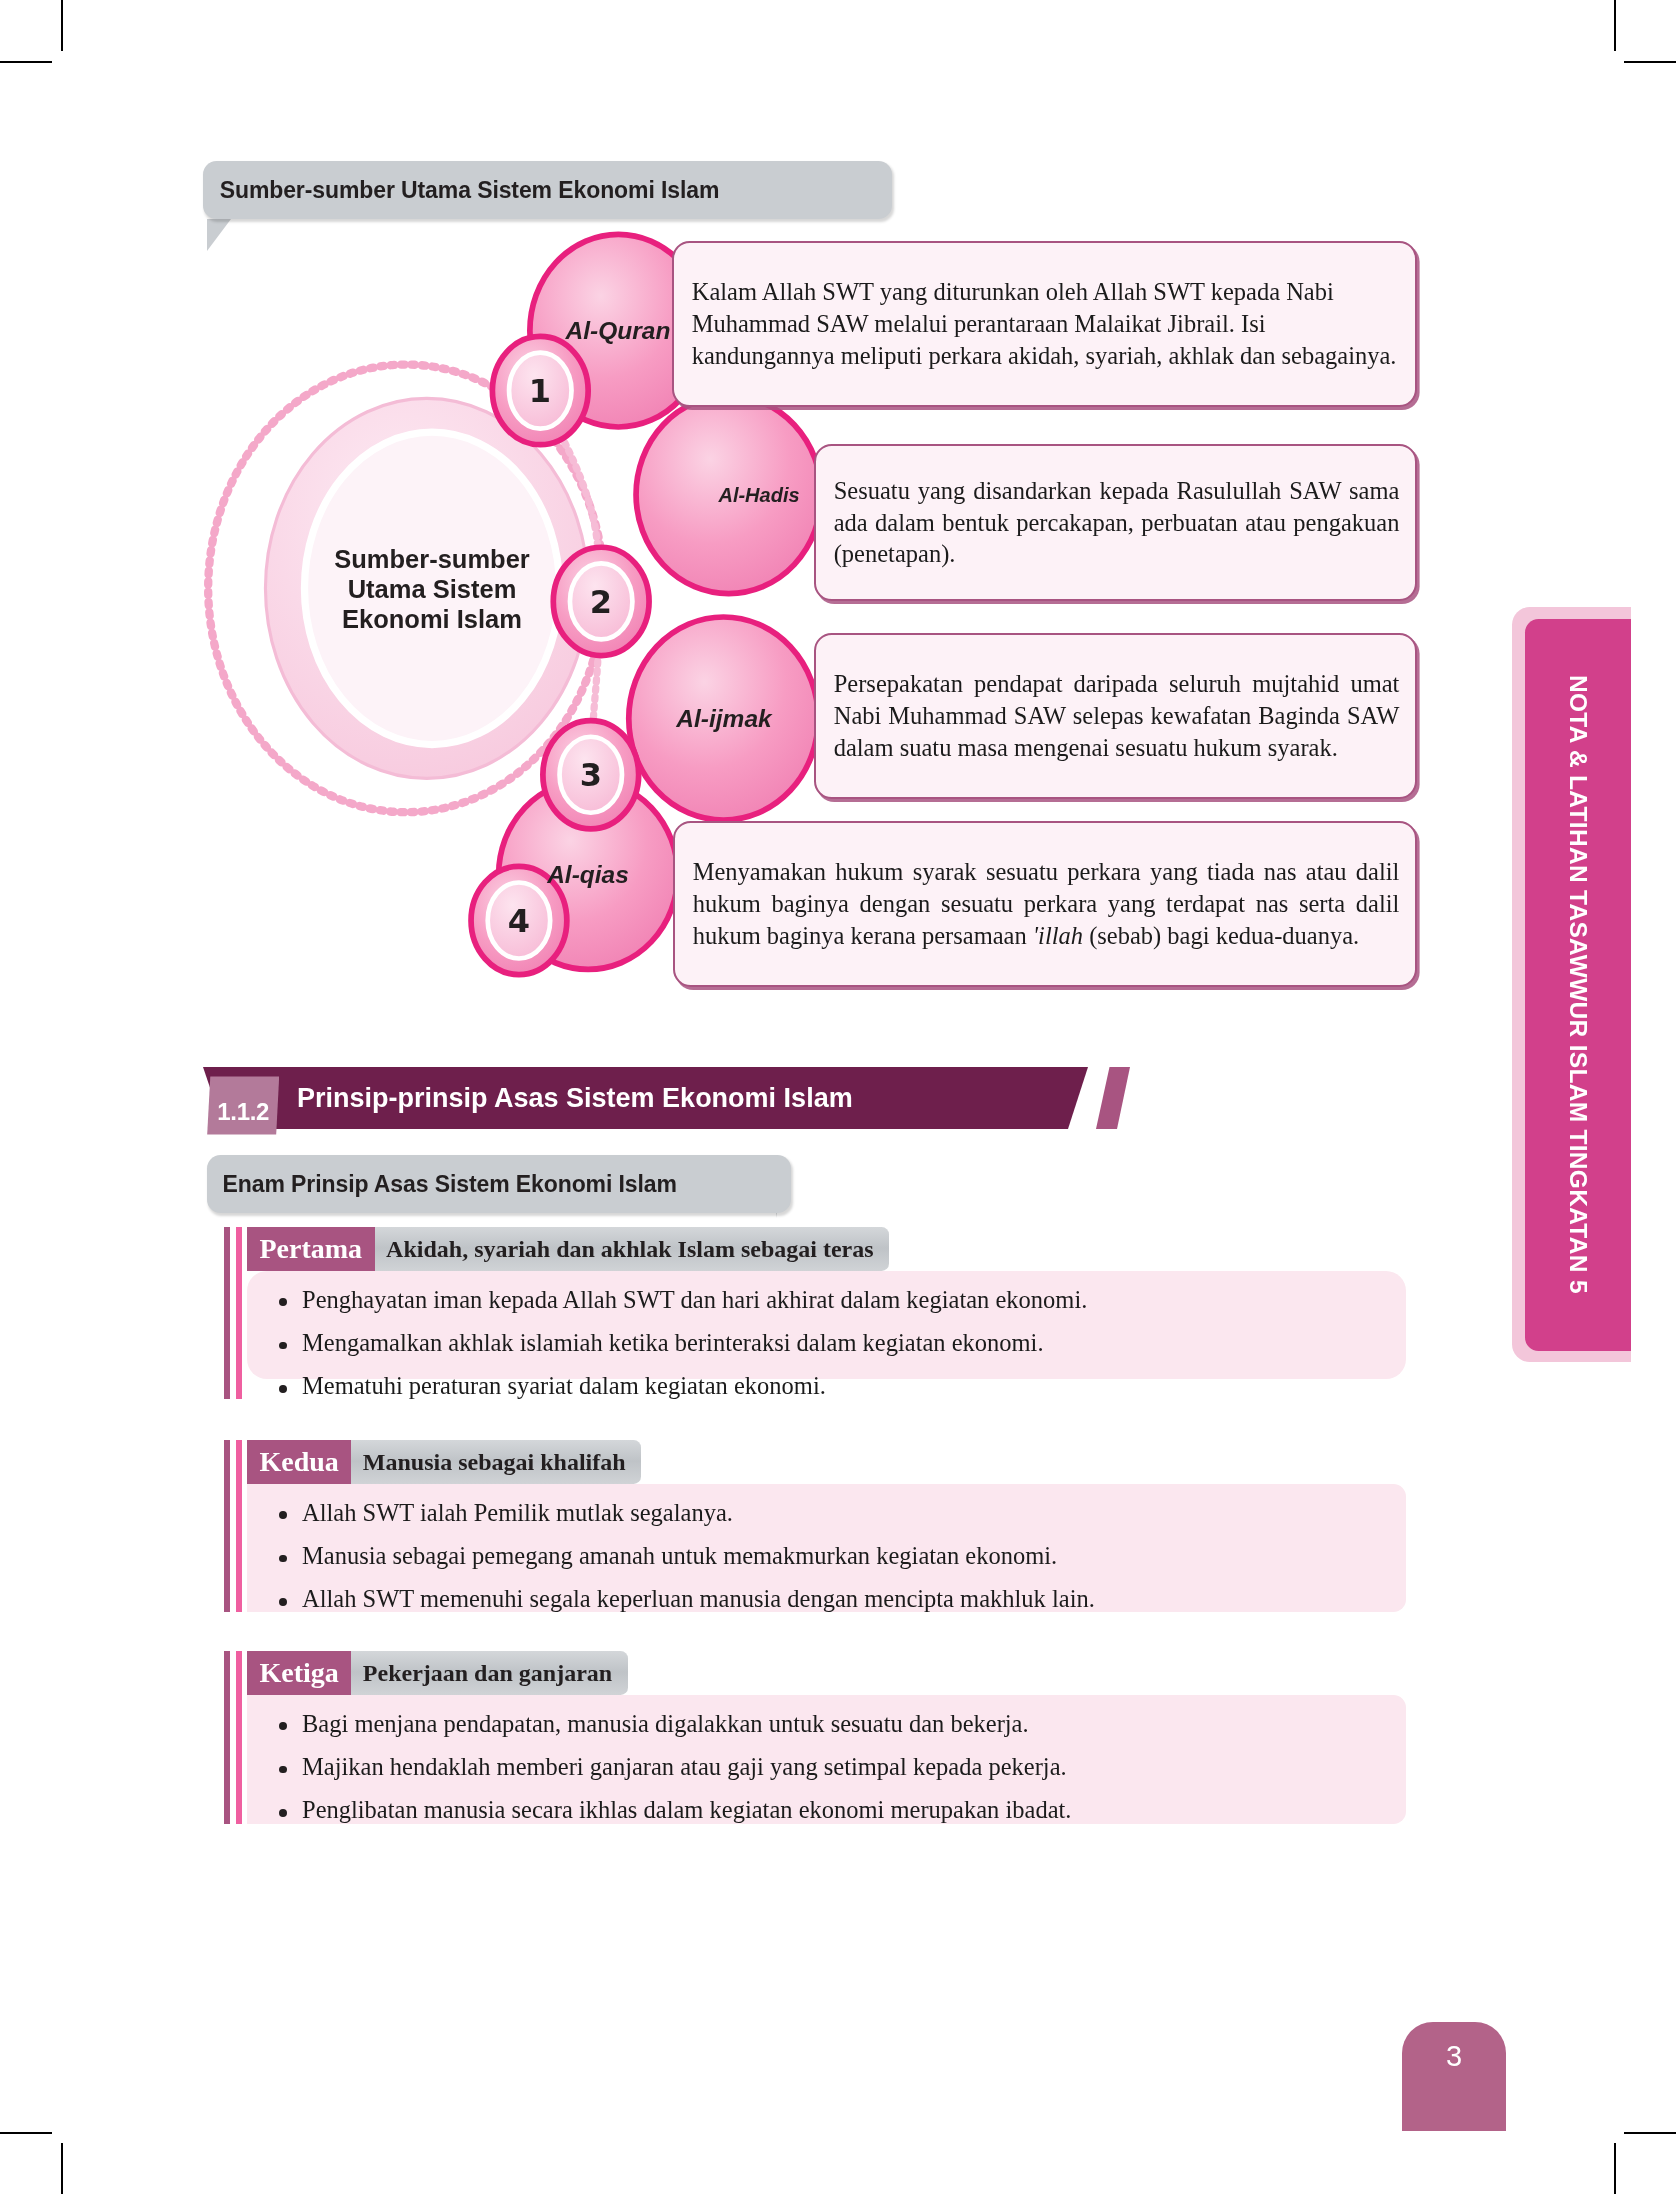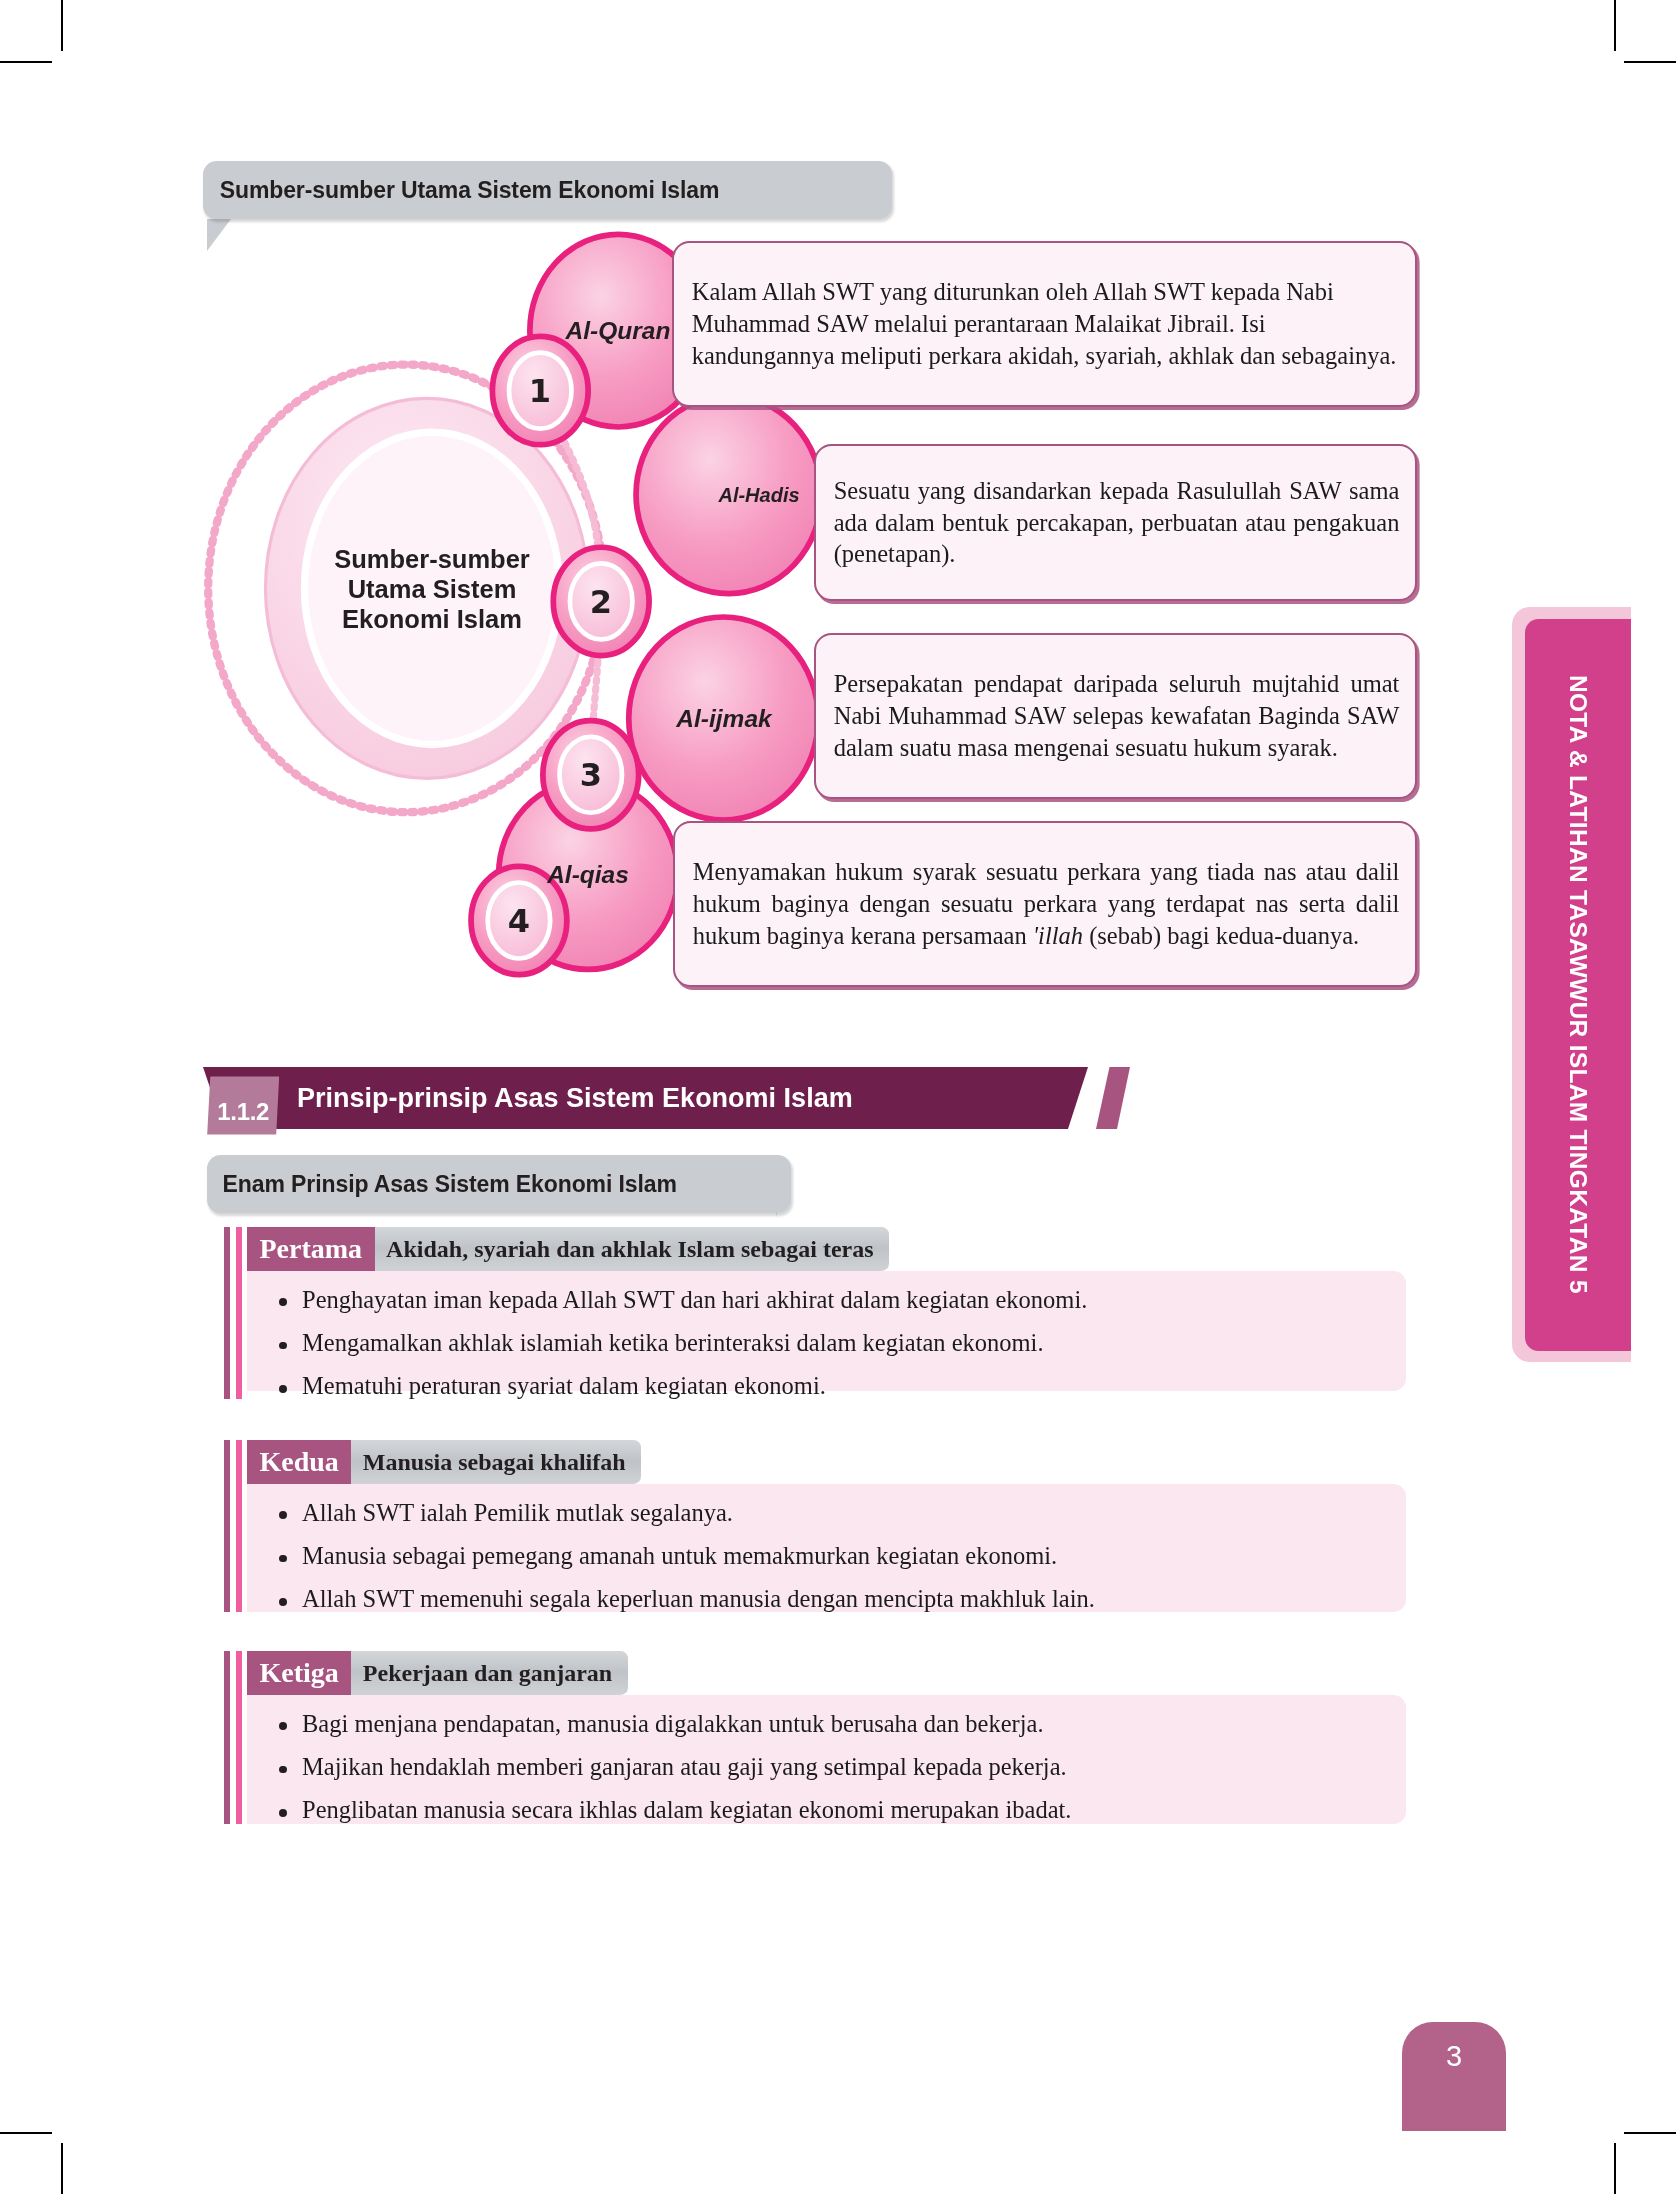--- a/index.html
+++ b/index.html
@@ -443,21 +443,21 @@
     <span class="gc-label">Enam Prinsip Asas Sistem Ekonomi Islam</span>
   </div>
 
   <div class="principle" style="left:224px; top:1227px; height:172px;">
     <div class="p-accent-dark" style="height:172px;"></div>
     <div class="p-accent-pink" style="height:172px;"></div>
     <div class="p-header">
       <div class="p-ordinal">Pertama</div>
       <div class="p-heading">Akidah, syariah dan akhlak Islam sebagai teras</div>
     </div>
-    <div class="p-body" style="height:120px;">
+    <div class="p-body" style="height:108px;border-radius:20px;">
       <ul class="p-list">
         <li>Penghayatan iman kepada Allah SWT dan hari akhirat dalam kegiatan ekonomi.</li>
         <li>Mengamalkan akhlak islamiah ketika berinteraksi dalam kegiatan ekonomi.</li>
         <li>Mematuhi peraturan syariat dalam kegiatan ekonomi.</li>
       </ul>
     </div>
   </div>
 
   <div class="principle" style="left:224px; top:1440px; height:172px;">
     <div class="p-accent-dark" style="height:172px;"></div>
@@ -477,21 +477,21 @@
 
   <div class="principle" style="left:224px; top:1651px; height:173px;">
     <div class="p-accent-dark" style="height:173px;"></div>
     <div class="p-accent-pink" style="height:173px;"></div>
     <div class="p-header">
       <div class="p-ordinal">Ketiga</div>
       <div class="p-heading">Pekerjaan dan ganjaran</div>
     </div>
     <div class="p-body" style="height:129px;">
       <ul class="p-list">
-        <li>Bagi menjana pendapatan, manusia digalakkan untuk berusaha dan bekerja.</li>
+        <li>Bagi menjana pendapatan, manusia digalakkan untuk sesuatu dan bekerja.</li>
         <li>Majikan hendaklah memberi ganjaran atau gaji yang setimpal kepada pekerja.</li>
         <li>Penglibatan manusia secara ikhlas dalam kegiatan ekonomi merupakan ibadat.</li>
       </ul>
     </div>
   </div>
 
   <div id="side-tab">
     <div class="tab-inner">
       <span class="tab-text">NOTA &amp; LATIHAN TASAWWUR ISLAM TINGKATAN 5</span>
     </div>

